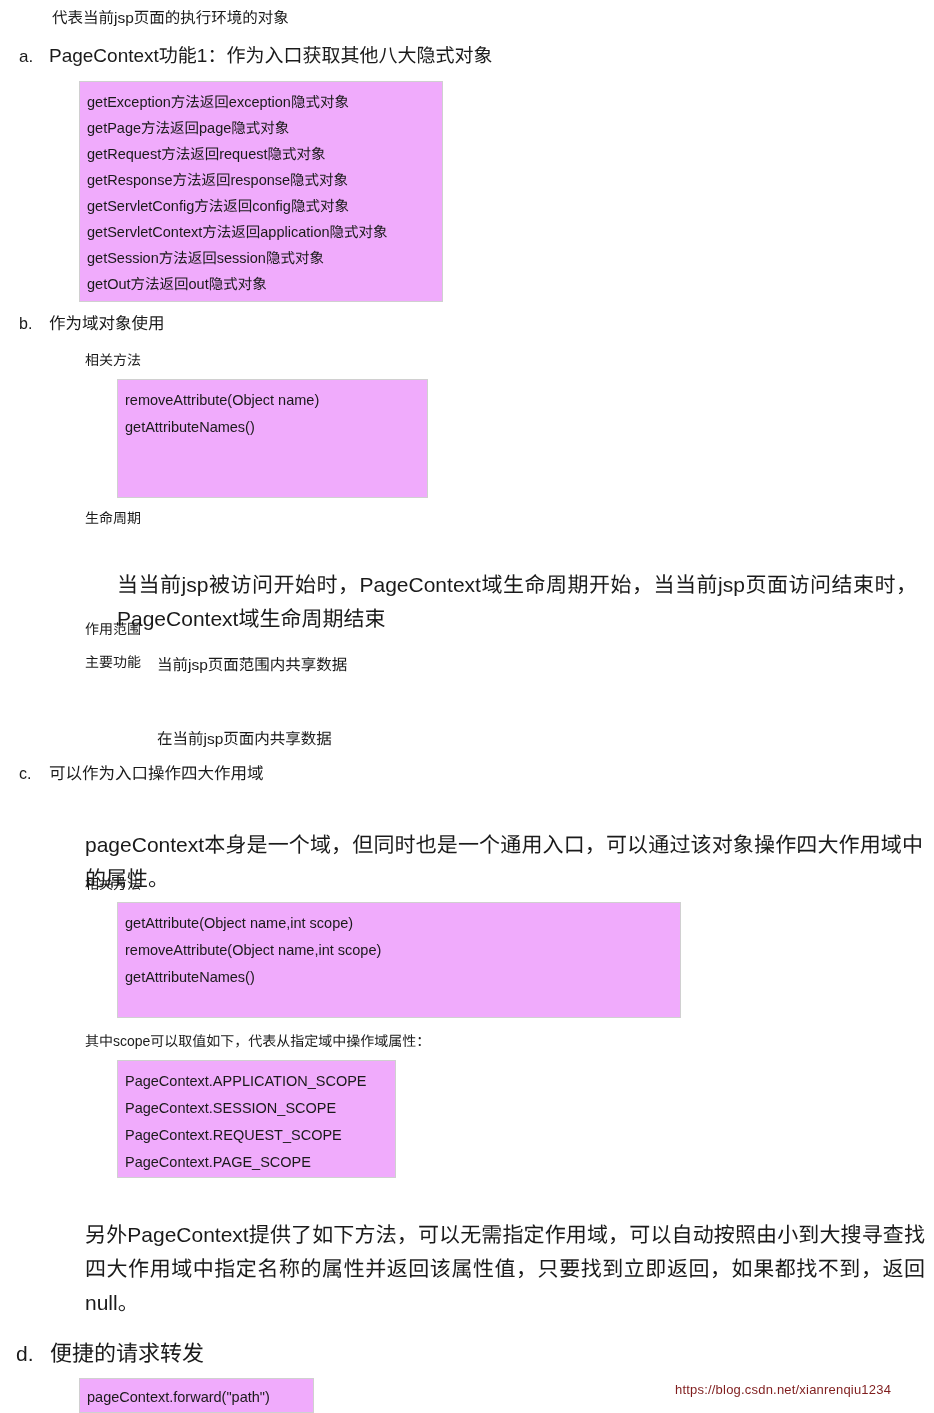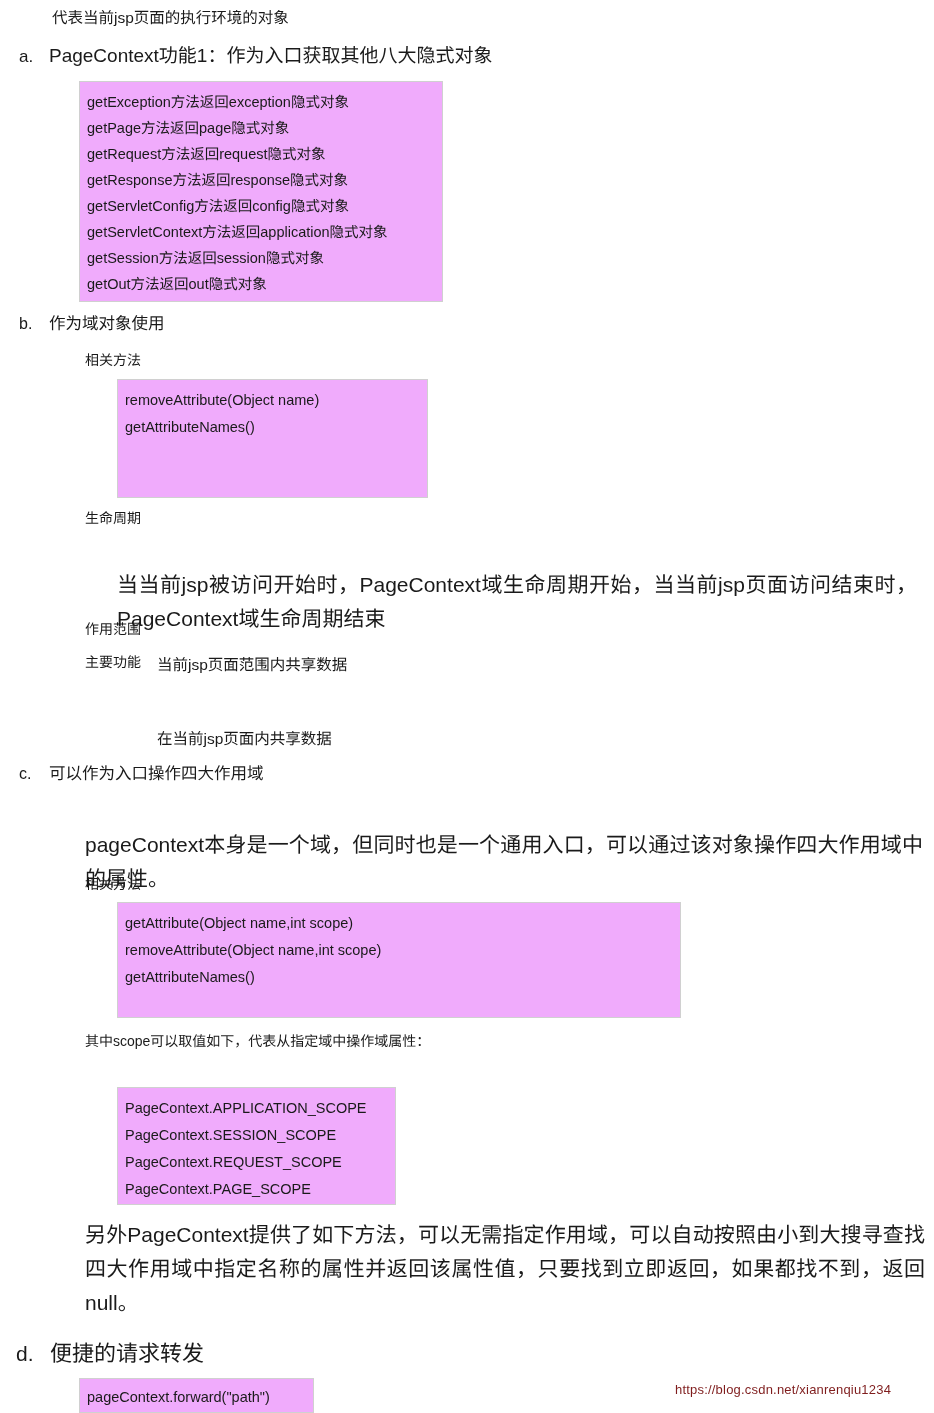--- a/index.html
+++ b/index.html
@@ -106,21 +106,21 @@
     line-height: 27px;
     color: #1a1a1a;
     white-space: nowrap;
   }
 
   .box-implicit { left: 79px;  top: 81px;   width: 364px; height: 221px; }
   .box-implicit .code-line { line-height: 26px; }
 
   .box-domain   { left: 117px; top: 379px;  width: 311px; height: 119px; }
   .box-scopeapi { left: 117px; top: 902px;  width: 564px; height: 116px; }
-  .box-scopeval { left: 117px; top: 1060px; width: 279px; height: 118px; margin-top: 27px; }
+  .box-scopeval { left: 117px; top: 1060px; width: 279px; height: 118px; }
   .box-find     { left: 117px; top: 1292px; width: 215px; height: 36px;
                   padding-top: 5px; padding-bottom: 5px; }
   .box-forward  { left: 79px;  top: 1378px; width: 235px; height: 35px;
                   padding-top: 5px; padding-bottom: 5px; }
 
   
   .watermark {
     position: absolute;
     left: 675px;
     top: 1382px;

